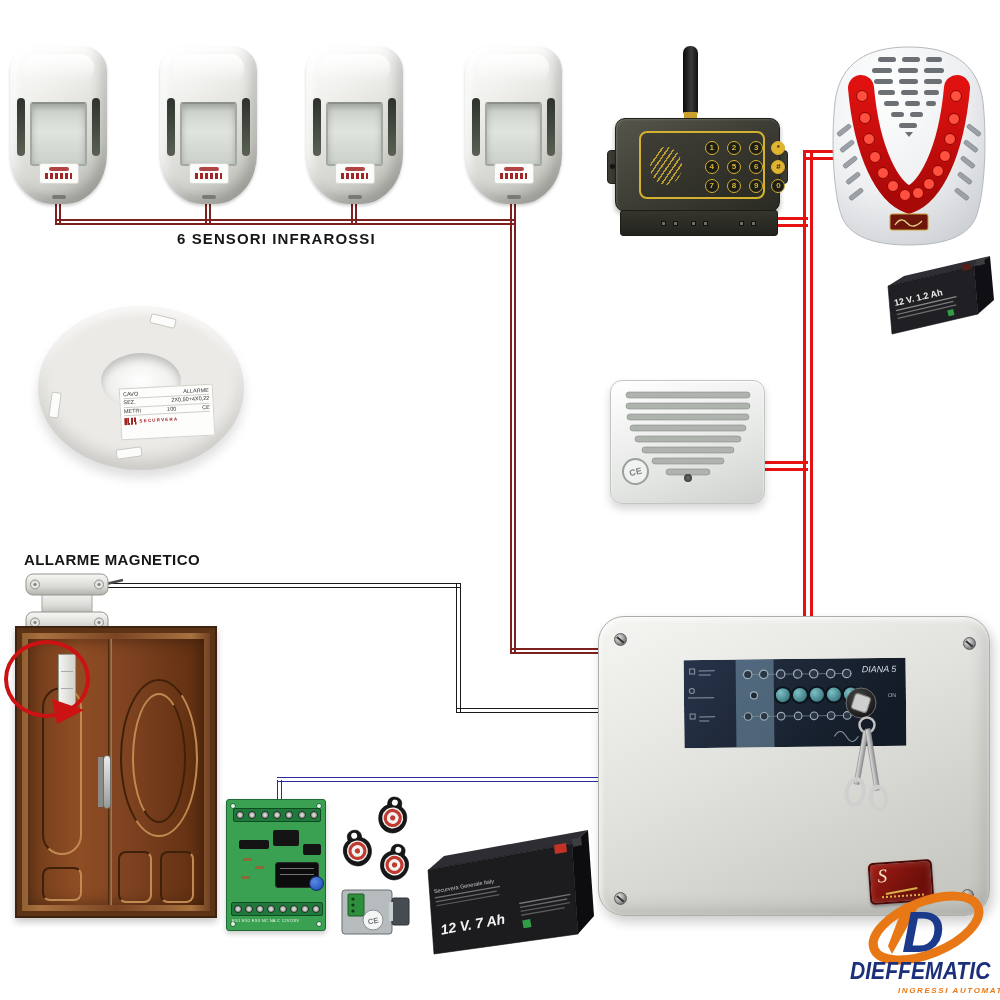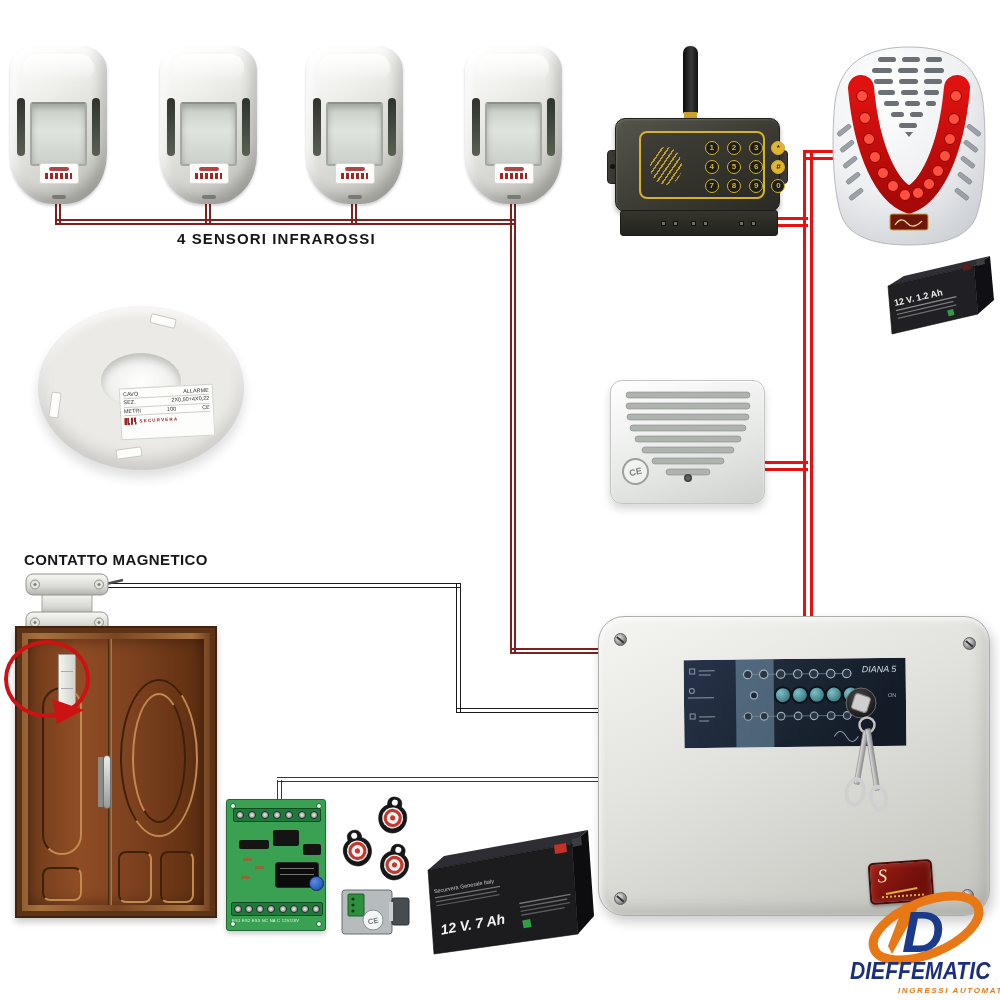--- a/index.html
+++ b/index.html
@@ -205,21 +205,21 @@
     <div class="pir-slot l"></div>
     <div class="pir-slot r"></div>
     <div class="pir-win"></div>
     <div class="pir-badge">
         <i class="b1"></i>
         <i class="b2"></i>
       </div>
     <div class="pir-notch"></div>
   </div>
 
-  <div class="abs big-label" style="left:177px;top:230px">4 SENSORI INFRAROSSI</div>
+  <div class="abs big-label" style="left:177px;top:230px">6 SENSORI INFRAROSSI</div>
 
   <div class="abs gsm-ant" style="left:683px;top:46px;width:15px;height:68px;border-radius:7px 7px 3px 3px;background:linear-gradient(90deg,#0a0a0a,#3a3a3a 55%,#111)"></div>
   <div class="abs" style="left:684px;top:112px;width:13px;height:8px;background:#caa12c;z-index:2"></div>
   <div class="abs" style="left:687px;top:119px;width:8px;height:5px;background:#111;z-index:2"></div>
   <div class="abs gsm-ear" style="left:607px;top:150px;border-radius:4px 0 0 4px"></div>
   <div class="abs gsm-ear" style="left:778px;top:150px;border-radius:0 4px 4px 0"></div>
   <div class="abs gsm-body" style="left:615px;top:118px">
     <div class="gsm-bezel">
       <div class="gsm-grille"></div>
       <div class="gsm-keys">
@@ -364,21 +364,21 @@
       <rect x="10" y="35" width="116" height="6" rx="3"></rect>
       <rect x="15" y="46" width="106" height="6" rx="3"></rect>
       <rect x="22" y="57" width="92" height="6" rx="3"></rect>
       <rect x="32" y="68" width="72" height="6" rx="3"></rect>
       <rect x="46" y="79" width="44" height="6" rx="3"></rect>
     </g>
   </svg>
   <div class="abs spk-led" style="left:684px;top:474px"></div>
   <div class="abs ce-badge" style="left:622px;top:458px">CE</div>
 
-  <div class="abs big-label" style="left:24px;top:551px;letter-spacing:0.4px">CONTATTO MAGNETICO</div>
+  <div class="abs big-label" style="left:24px;top:551px;letter-spacing:0.4px">ALLARME MAGNETICO</div>
   <svg class="abs" style="left:20px;top:568px;z-index:2" width="104" height="78" viewBox="0 0 104 78">
     <defs>
       <linearGradient id="met" x1="0" y1="0" x2="0" y2="1">
         <stop offset="0" stop-color="#f7f7f5"></stop>
           <stop offset="0.6" stop-color="#d9d9d5"></stop>
           <stop offset="1" stop-color="#b2b2ad"></stop>
       </linearGradient>
     </defs>
     <path d="M86,16 L103,12" stroke="#4a4a46" stroke-width="2.5"></path>
     <rect x="22" y="24" width="50" height="23" rx="3" fill="url(#met)" stroke="#a5a5a0"></rect>

